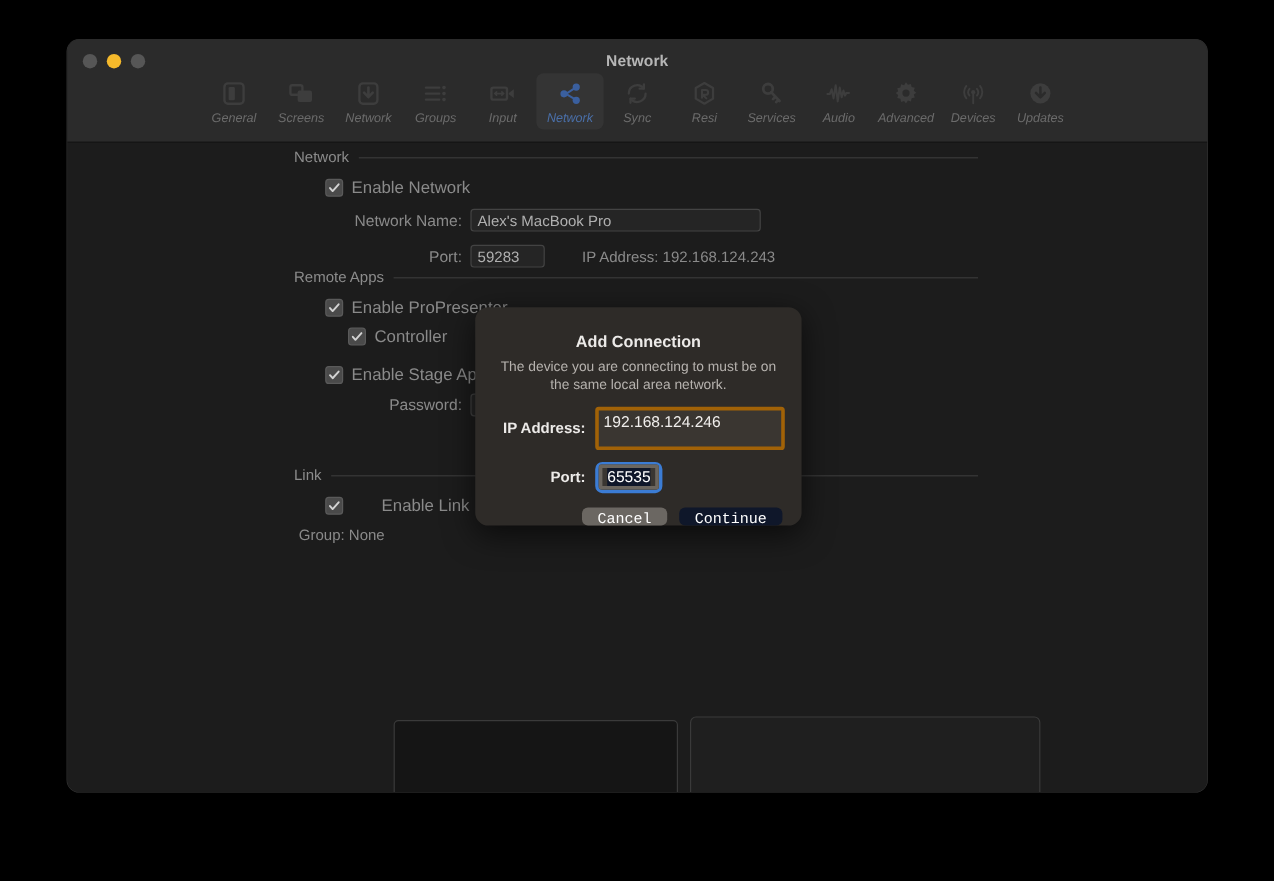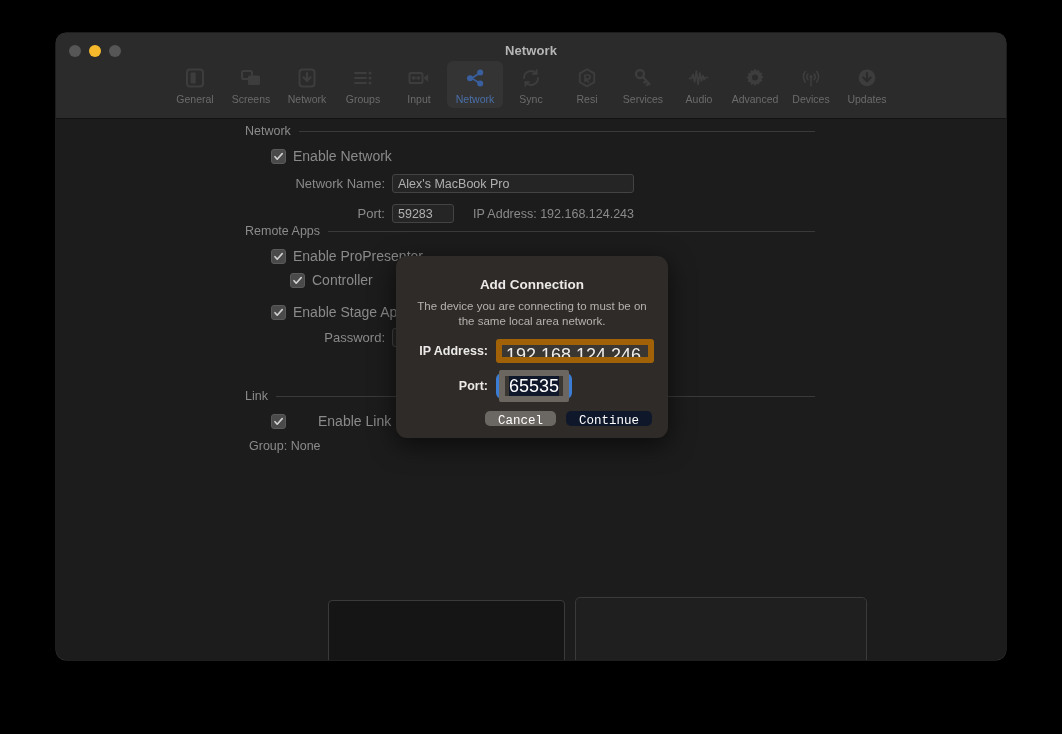--- a/index.html
+++ b/index.html
@@ -79,20 +79,21 @@
   }
   .tb-item {
     width: 56px;
     padding: 5px 0 3px 0;
     border-radius: 6px;
     display: flex;
     flex-direction: column;
     align-items: center;
     gap: 3px;
     cursor: default;
+    font-style: italic;
   }
   .tb-item.selected {
     background: #343434;
   }
   .tb-icon {
     width: 24px;
     height: 24px;
     display: block;
   }
   .tb-icon svg { display: block; }
@@ -257,26 +258,26 @@
     font-size: 12.5px;
     font-weight: bold;
     color: #eceae8;
     text-align: right;
     width: 76px;
     flex: none;
     white-space: nowrap;
   }
   .m-field {
     background: #3a3631;
-    border: 6px solid #a16207;
+    border: 3px solid #a16207;
     border-radius: 3px;
-    height: 24px;
+    height: 36px;
     line-height: 20px;
     padding: 0 4px;
-    font-size: 18px;
+    font-size: 13px;
     color: #f0eeec;
     margin-left: 8px;
     box-sizing: border-box;
     white-space: nowrap;
     overflow: hidden;
   }
   .m-field.ip { width: 158px; }
 
   .focus-wrap {
     margin-left: 8px;
@@ -502,21 +503,21 @@
         </div>
 
         <div class="row" style="margin-top:10px;">
           <span class="fld-label" style="width:140px;">Network Name:</span>
           <span class="txtfield" style="width:242px;">Alex's MacBook Pro</span>
         </div>
 
         <div class="row" style="margin-top:11px;">
           <span class="fld-label" style="width:140px;">Port:</span>
           <span class="txtfield" style="width:62px;">59283</span>
-          <span class="static-text" style="margin-left:12px;">IP Address: 192.168.124.243</span>
+          <span class="static-text" style="margin-left:24px;">IP Address: 192.168.124.243</span>
         </div>
       </div>
 
       <div class="section" style="left:189px; top:105px;">
         <div class="sec-header">
           <span class="sec-title">Remote Apps</span>
           <span class="sec-rule"></span>
         </div>
 
         <div class="row" style="margin-top:10px; margin-left:26px;">

